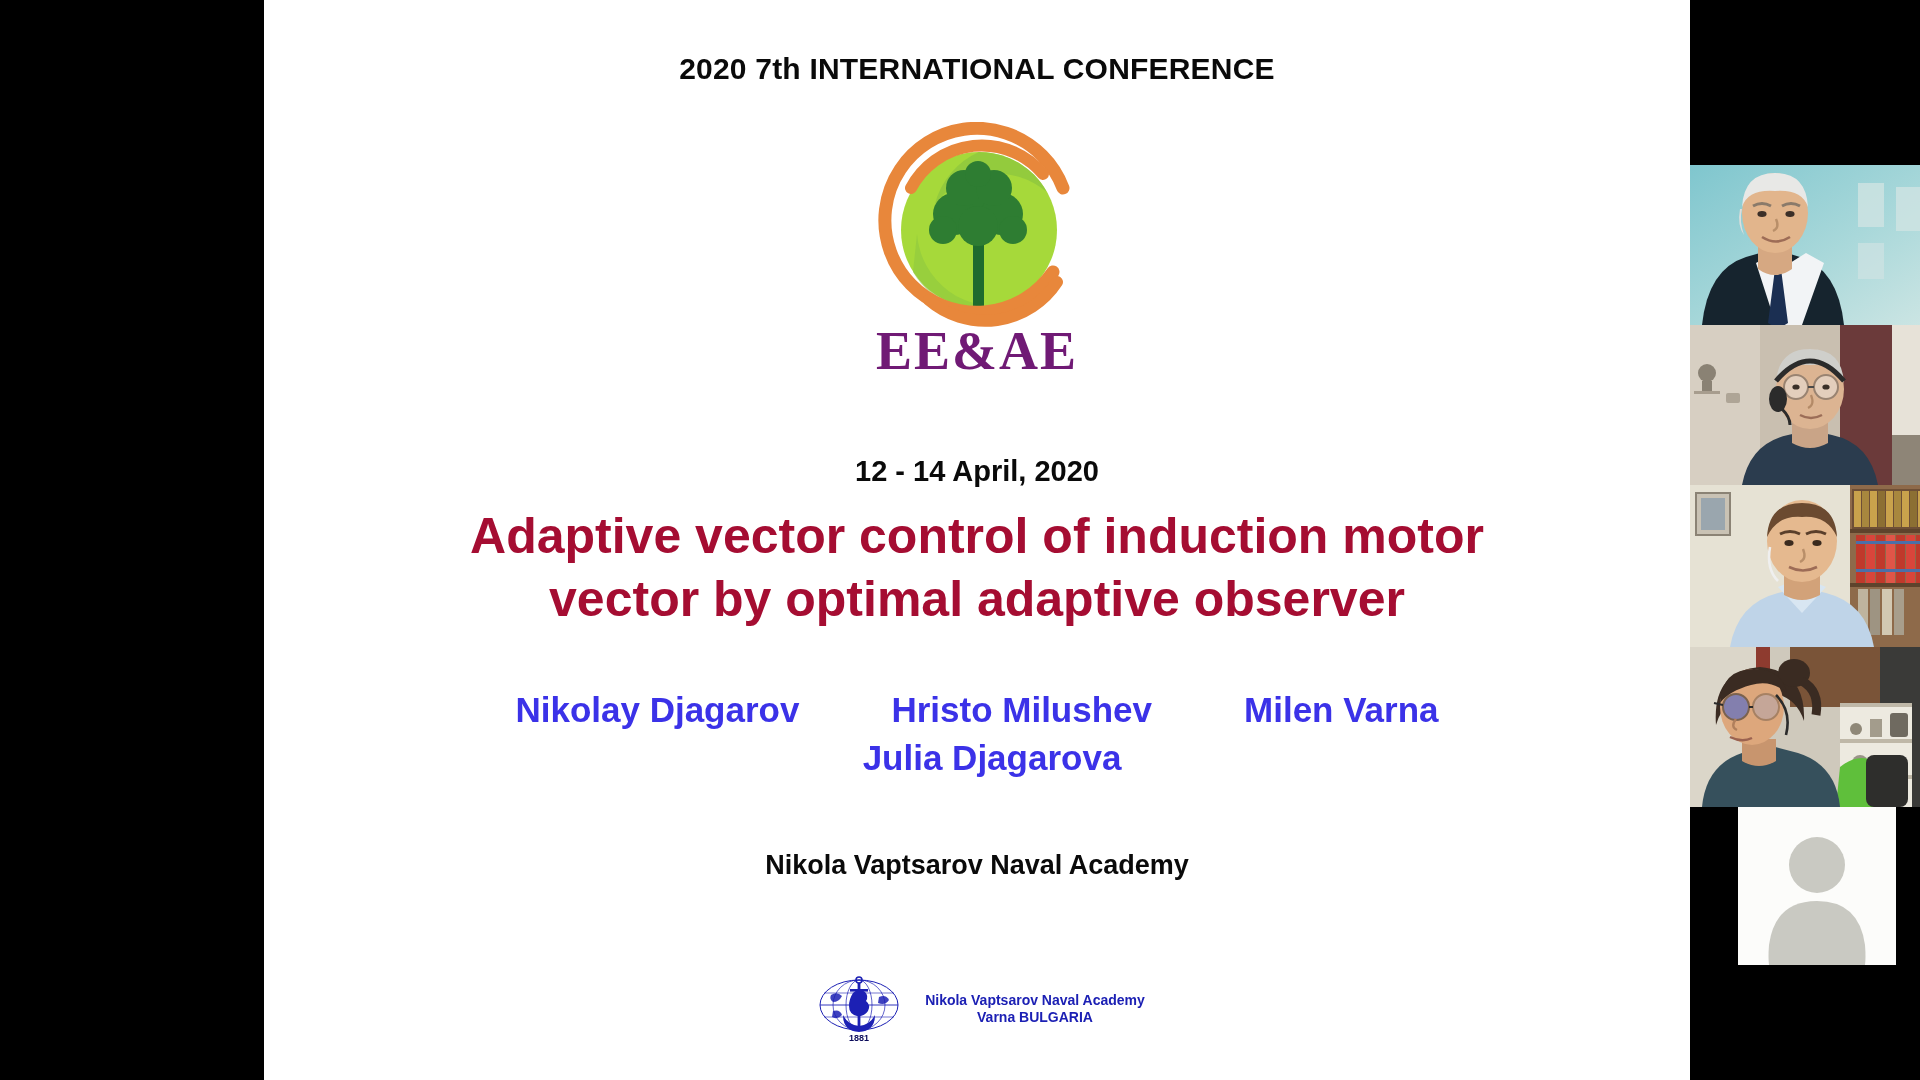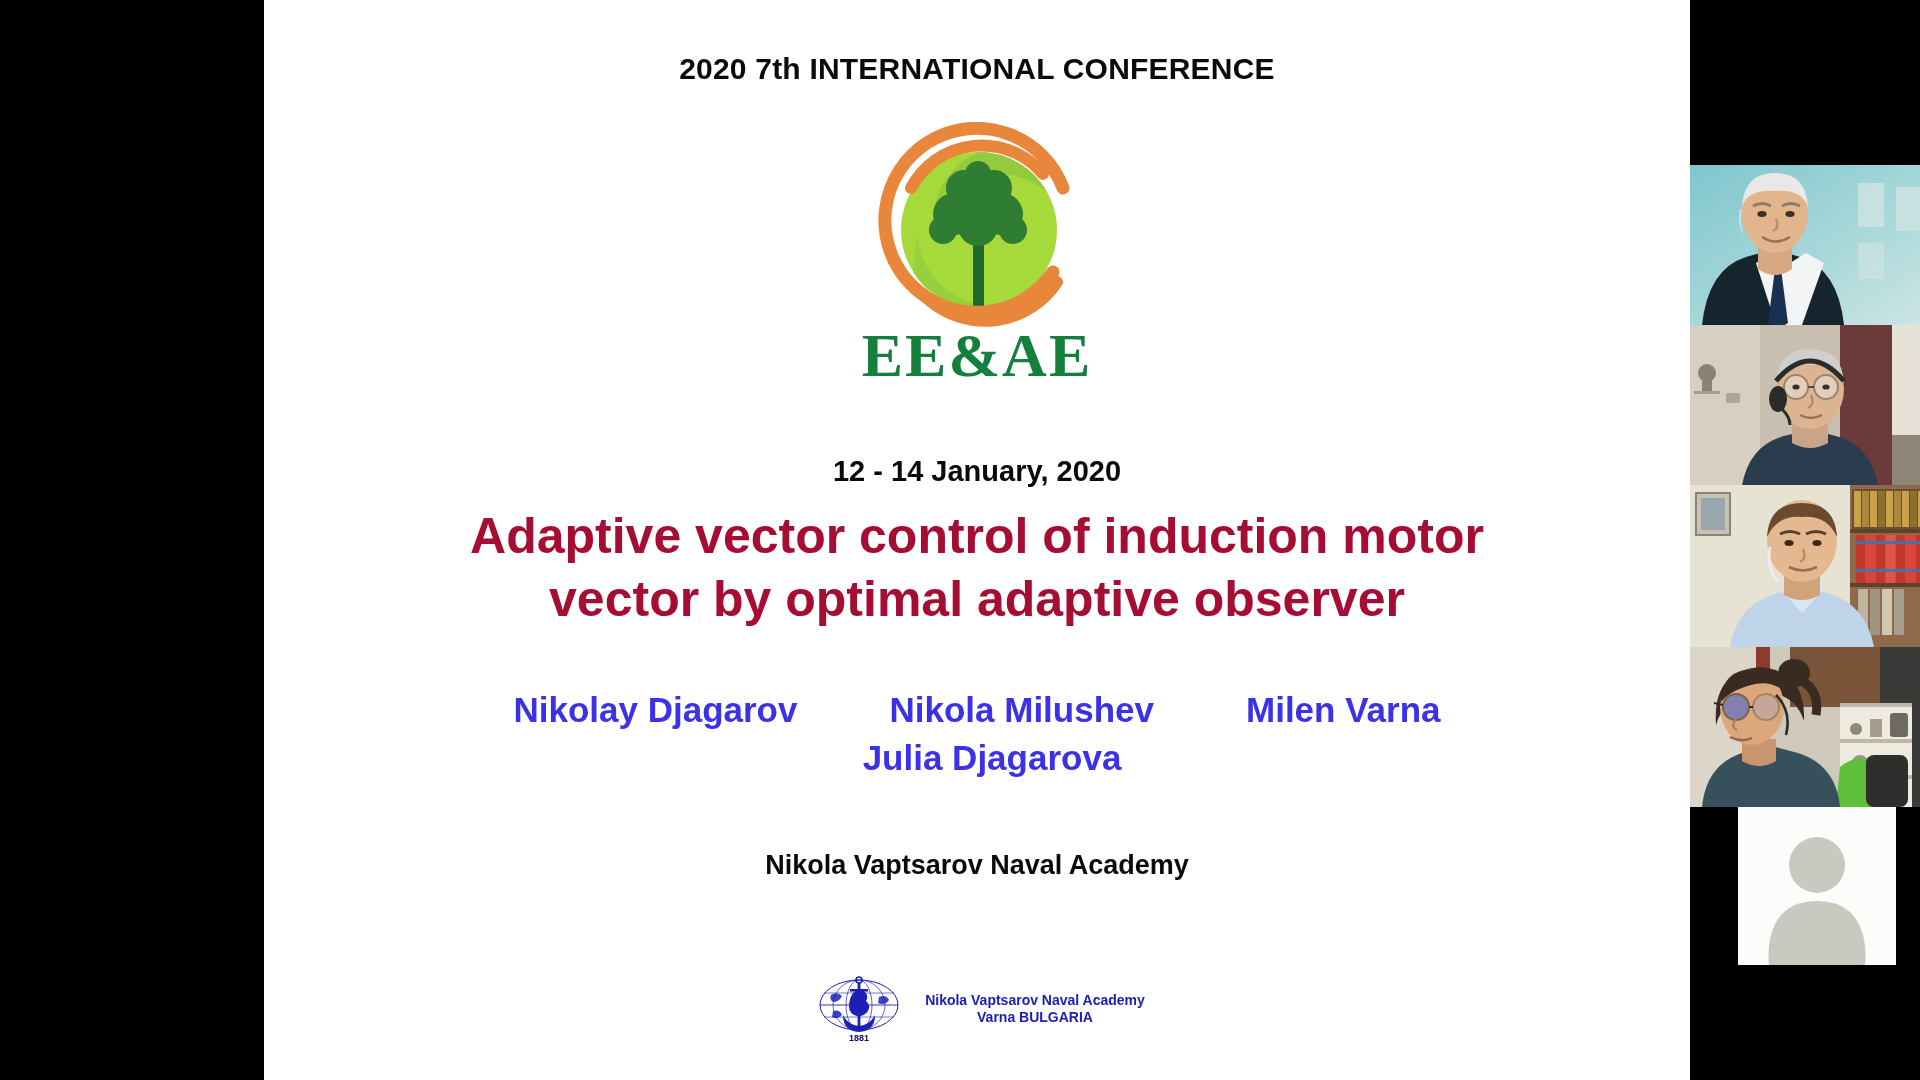--- a/index.html
+++ b/index.html
@@ -18,22 +18,22 @@
     position:absolute; top:52px; left:0; width:100%; text-align:center;
     font-size:30px; font-weight:bold; color:#0a0a0a; letter-spacing:.2px;
   }
 
   
   .logo-wrap { position:absolute; top:122px; left:0; width:100%; height:270px; }
   .logo-mark { position:absolute; left:50%; top:0; transform:translateX(-50%);
                width:220px; height:210px; }
   .logo-word {
     position:absolute; left:50%; top:198px; transform:translateX(-50%);
-    font-family:"Liberation Serif", serif; font-size:62px; font-weight:bold;
-    color:#15803d; letter-spacing:2px; white-space:nowrap;
+    font-family:"Liberation Serif", serif; font-size:54px; font-weight:bold;
+    color:#701a75; letter-spacing:2px; white-space:nowrap;
   }
 
   .conf-dates {
     position:absolute; top:455px; left:0; width:100%; text-align:center;
     font-size:29px; font-weight:bold; color:#0a0a0a;
   }
 
   .paper-title {
     position:absolute; top:505px; left:0; width:100%; text-align:center;
     font-size:50px; font-weight:bold; color:#A50D32; line-height:1.26;
@@ -107,31 +107,31 @@
         </g>
 
         <path d="M196 66 A92 92 0 1 0 186 150" fill="none" stroke="#E8873B" stroke-width="13" stroke-linecap="round"></path>
 
         <path d="M44 66 A80 80 0 0 1 176 52" fill="none" stroke="#E8873B" stroke-width="12" stroke-linecap="round"></path>
         <path d="M62 178 A86 86 0 0 0 190 160" fill="none" stroke="#E8873B" stroke-width="12" stroke-linecap="round"></path>
       </svg>
       <div class="logo-word">EE&amp;AE</div>
     </div>
 
-    <div class="conf-dates">12 - 14 January, 2020</div>
+    <div class="conf-dates">12 - 14 April, 2020</div>
 
     <div class="paper-title">
       <div>Adaptive vector control of induction motor</div>
       <div>vector by optimal adaptive observer</div>
     </div>
 
     <div class="authors">
       <div class="authors-row r1">
         <span class="a-name">Nikolay Djagarov</span>
-        <span class="a-name">Nikola Milushev</span>
+        <span class="a-name">Hristo Milushev</span>
         <span class="a-name">Milen Varna</span>
       </div>
       <div class="authors-row r2">
         <span class="a-name">Julia Djagarova</span>
       </div>
     </div>
 
     <div class="affil">
       <div>Nikola Vaptsarov Naval Academy</div>
     </div>

